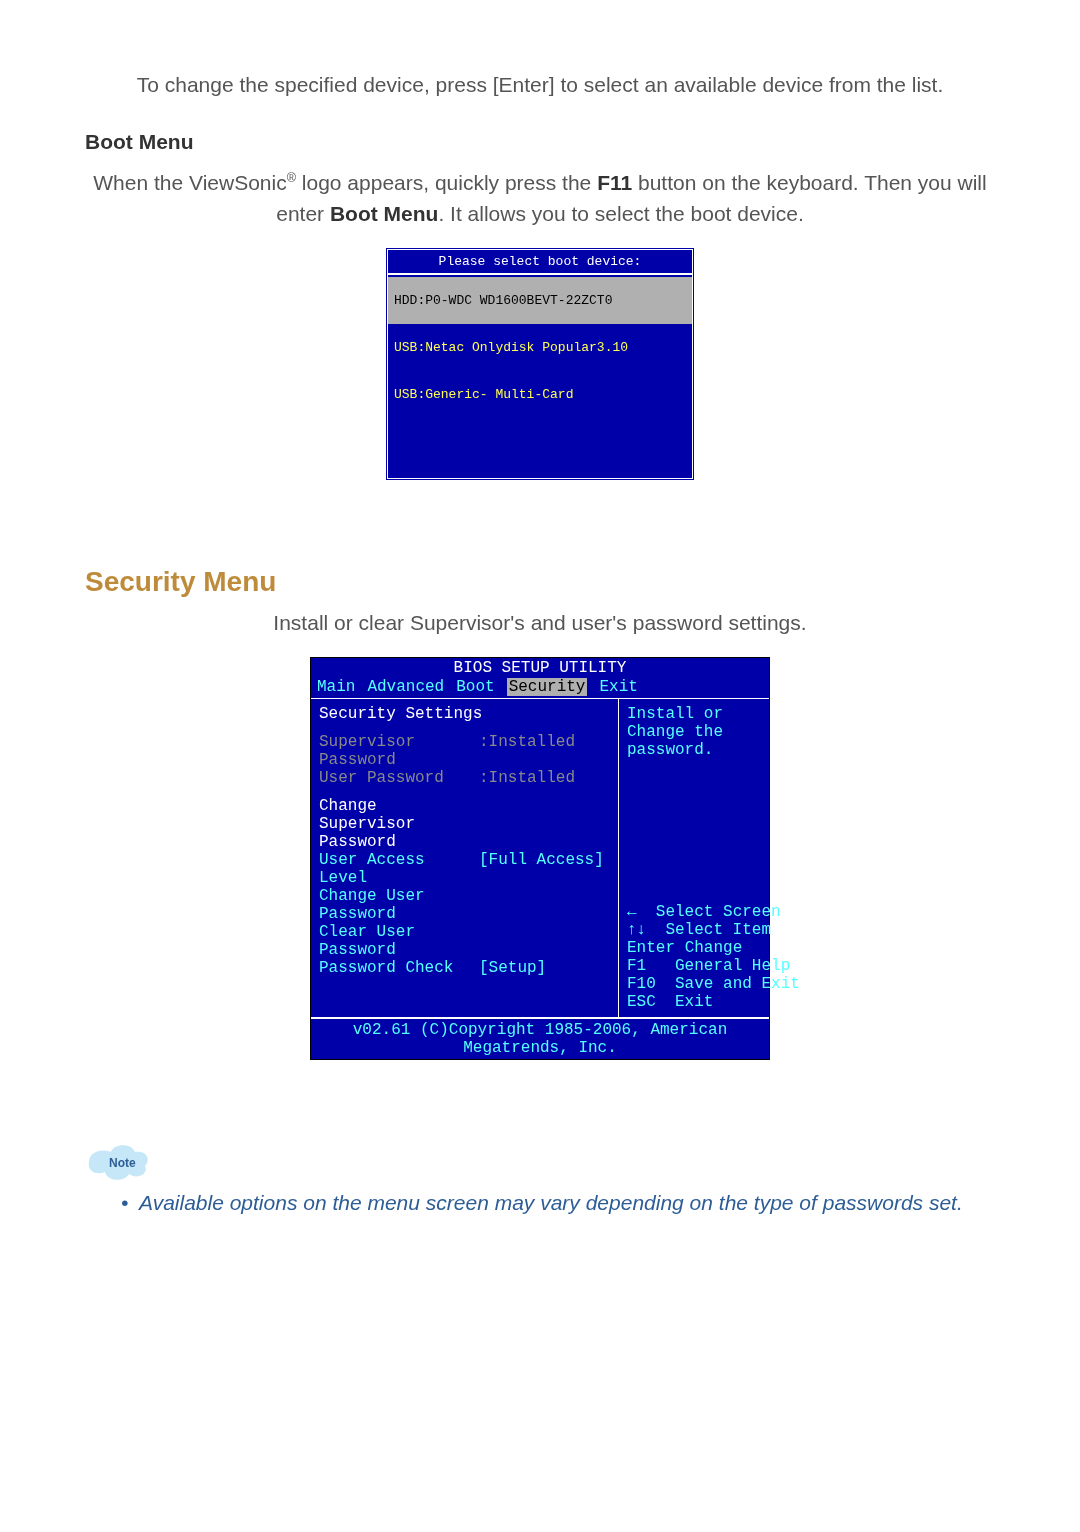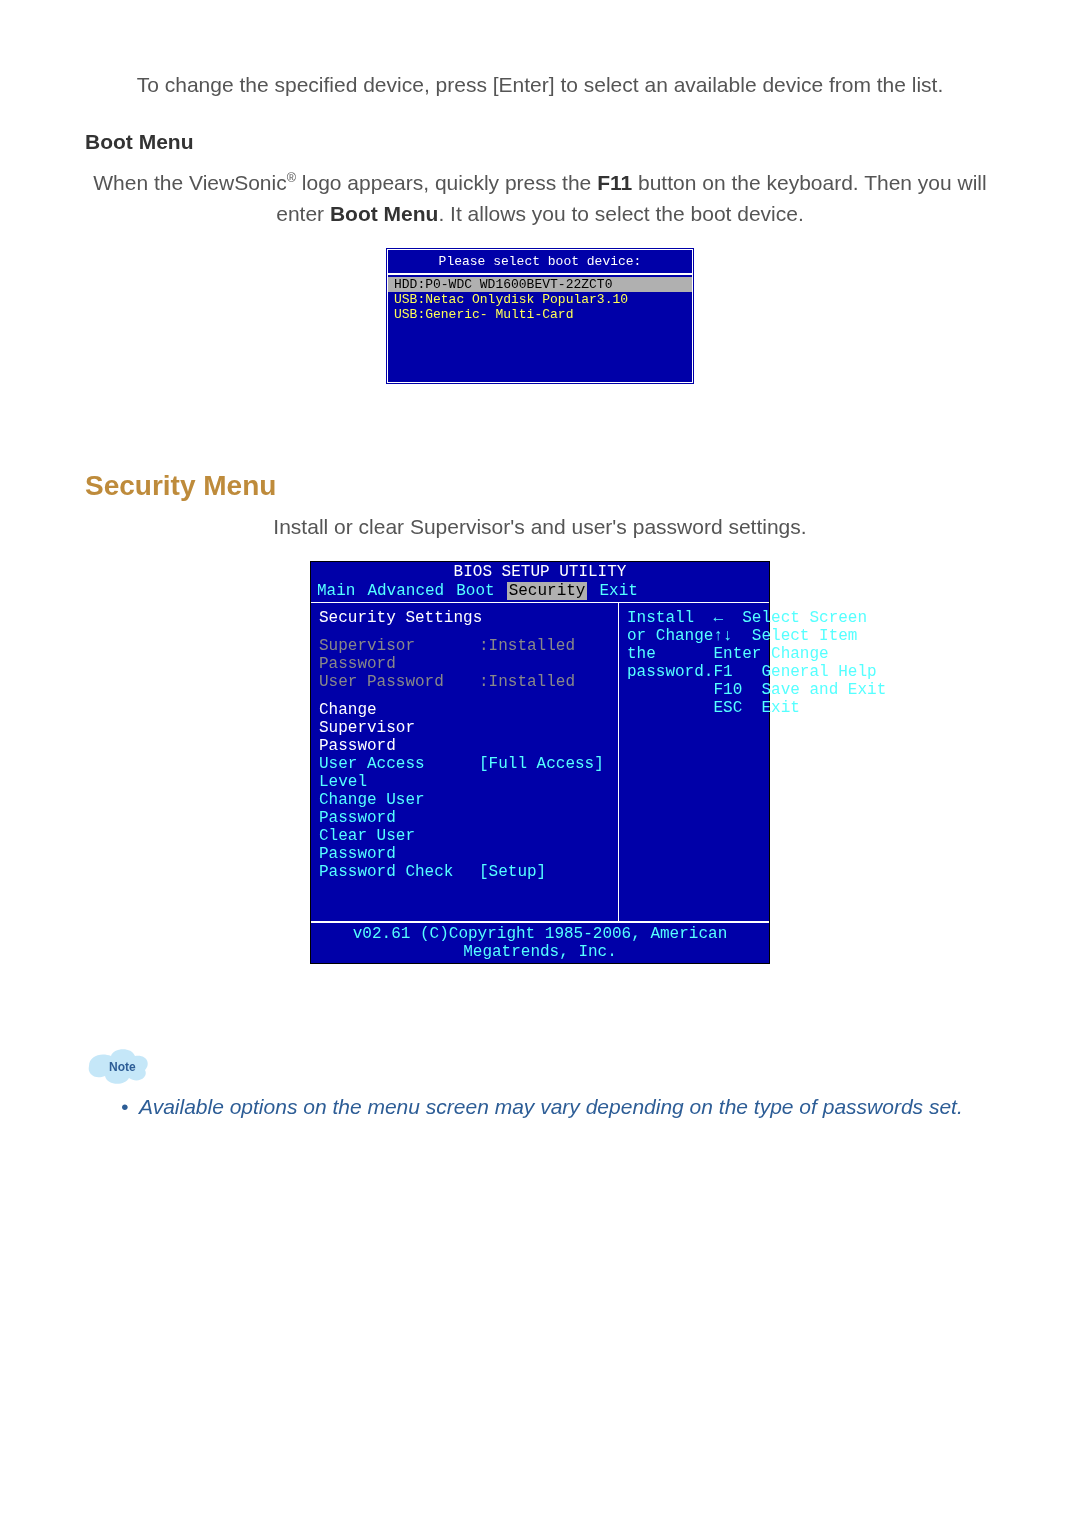--- a/index.html
+++ b/index.html
@@ -43,41 +43,41 @@
   .boot-outer {
     background: var(--bios-bg);
     border: 3px double var(--bios-fg);
     width: 310px;
     font-family: "Courier New", monospace;
     font-size: 13px;
     color: var(--bios-fg);
   }
   .boot-title { text-align:center; padding: 4px 6px; border-bottom: 2px solid var(--bios-fg); }
   .boot-list { padding: 2px 0 60px 0; }
-  .boot-item { padding: 0 6px; white-space: pre; color: var(--bios-yellow); }
+  .boot-item { padding: 16px 6px; white-space: pre; color: var(--bios-yellow); }
   .boot-item.sel { background: var(--bios-grey-sel); color:#000; }
   .boot-help { border-top: 2px solid var(--bios-fg); text-align:center; padding: 4px 4px 6px 4px; line-height:1.25; white-space: pre-line; }
 
   
   .bios-wrap { display:flex; justify-content:center; margin: 14px 0 10px 0; }
   .bios {
     width: 460px;
     background: var(--bios-bg);
     font-family: "Courier New", monospace;
     font-size: 16px;
     color: var(--bios-fg);
     border: 1px solid #000;
   }
   .bios-header { text-align:center; color: var(--bios-fg); padding: 1px 0; font-weight: normal; }
   .bios-tabs { display:flex; gap: 12px; padding: 0 6px 2px 6px; }
   .bios-tab { color: var(--bios-cyan); }
   .bios-tab.active { background: var(--bios-grey-sel); color:#000; padding: 0 2px; }
   .bios-body { display:flex; border-top:1px solid var(--bios-fg); border-bottom:1px solid var(--bios-fg); }
   .bios-left { flex: 1 1 auto; padding: 6px 8px 40px 8px; border-right:1px solid var(--bios-fg); }
-  .bios-right { width: 150px; padding: 6px 8px; display:flex; flex-direction:row; justify-content:space-between; color: var(--bios-cyan); }
+  .bios-right { width: 150px; padding: 6px 8px; display:flex; flex-direction:column; justify-content:space-between; color: var(--bios-cyan); }
   .bios-left .title { color: var(--bios-fg); margin-bottom: 10px; }
   .bios-left .dim { color: var(--bios-dim); }
   .bios-left .row { display:flex; }
   .bios-left .row .lbl { width: 160px; }
   .bios-left .cyanw { color: var(--bios-fg); }
   .bios-left .opt { color: var(--bios-cyan); }
   .bios-keylist div { white-space: nowrap; }
   .bios-footer { text-align:center; color: var(--bios-cyan); padding: 2px 0; border-top:1px solid var(--bios-fg); }
 
   

